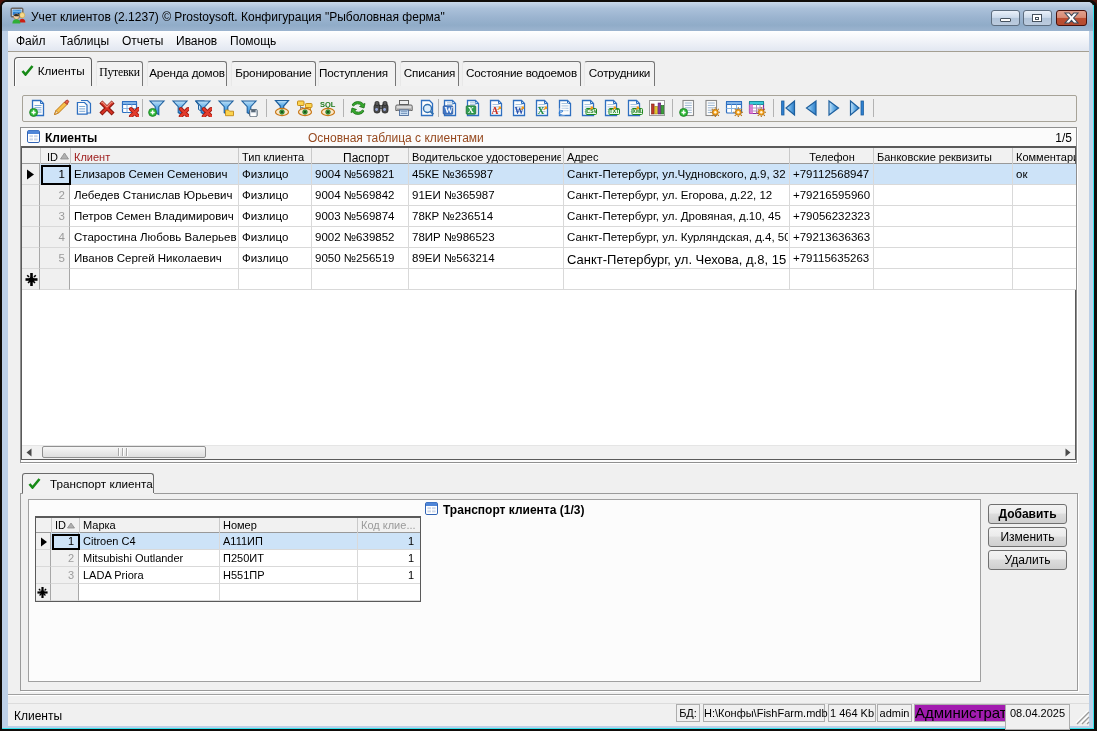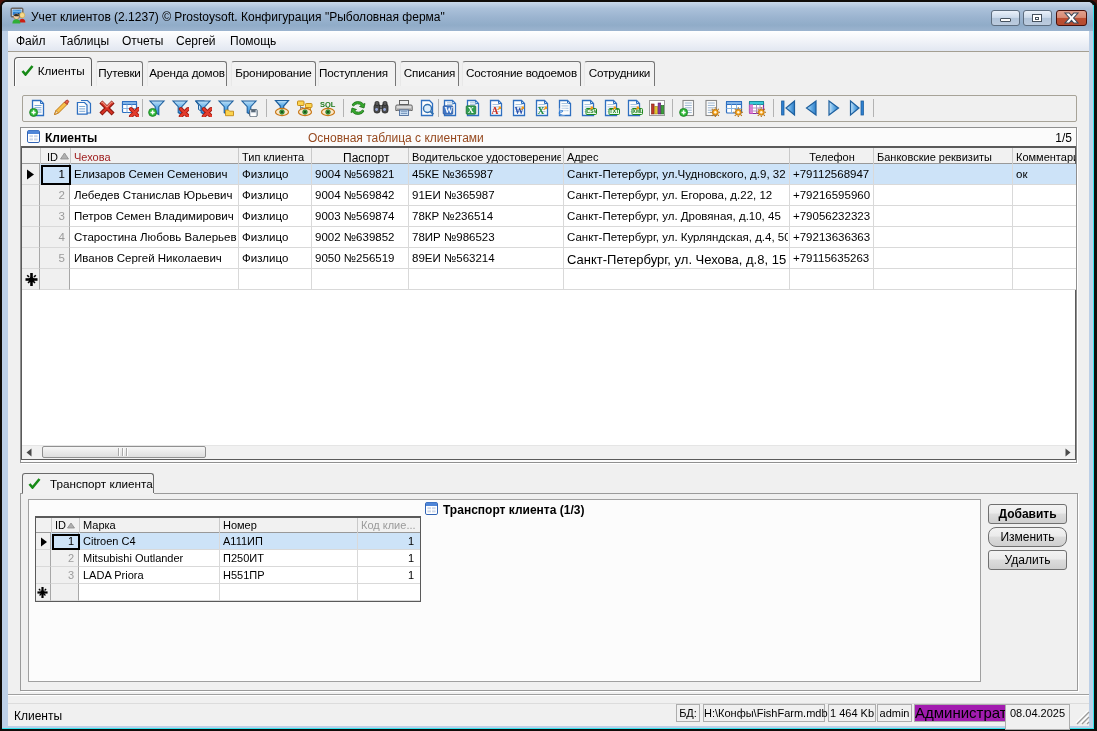--- a/index.html
+++ b/index.html
@@ -32,26 +32,26 @@
 <div class="a nw" style="left:1032px;top:14px;width:10px;height:8px;background:#fff;border:1px solid #46525f"></div>
 <div class="a nw" style="left:1035px;top:17px;width:4px;height:3px;background:#fff;border:1px solid #46525f"></div>
 <svg class="a" style="left:1062px;top:12px" width="19" height="12" viewBox="0 0 19 12">
 <path d="M3 1 L7.2 1 L9.5 3.6 L11.8 1 L16 1 L11.6 6 L16 11 L11.8 11 L9.5 8.4 L7.2 11 L3 11 L7.4 6 Z" fill="#ffffff" stroke="#3c4a5a" stroke-width="1.1"></path>
 </svg>
 <div class="a nw" style="left:8px;top:31px;width:1081px;height:695px;background:#f0f0f0"></div>
 <div class="a nw" style="left:8px;top:31px;width:1081px;height:21px;background:linear-gradient(#ffffff,#e2e7f1);border-bottom:1px solid #a49f92"></div>
 <div class="a nw" style="left:16px;top:34px;">Файл</div>
 <div class="a nw" style="left:60px;top:34px;">Таблицы</div>
 <div class="a nw" style="left:122px;top:34px;">Отчеты</div>
-<div class="a nw" style="left:176px;top:34px;">Сергей</div>
+<div class="a nw" style="left:176px;top:34px;">Иванов</div>
 <div class="a nw" style="left:230px;top:34px;">Помощь</div>
 <div class="a nw" style="left:14px;top:57px;width:78px;height:29px;background:#f2f2f2;border:1px solid #5e5e5e;border-bottom:none;border-radius:4px 4px 0 0;text-align:center;line-height:26px;box-shadow:inset 1px 1px 0 #fff;font-size:11.7px;"><svg width="13" height="11" style="vertical-align:-1px" viewBox="0 0 13 11">
       <path d="M1.5 6 L4.5 9.5 L11.5 1" stroke="#178a17" stroke-width="2.6" fill="none"></path>
     </svg> Клиенты</div>
-<div class="a nw" style="left:96px;top:61px;width:47px;height:25px;background:#f2f2f2;border:1px solid #767676;border-bottom:none;border-radius:3px 3px 0 0;border-left-color:#e8e8e8;text-align:center;line-height:22px;font-size:11.7px;letter-spacing:-0.2px;">Путевки</div>
+<div class="a nw" style="left:96px;top:61px;width:47px;height:25px;background:#f2f2f2;border:1px solid #767676;border-bottom:none;border-radius:3px 3px 0 0;border-left-color:#e8e8e8;text-align:center;line-height:22px;font-size:11.7px;letter-spacing:-0.2px;font-family:Liberation Serif, serif;">Путевки</div>
 <div class="a nw" style="left:147px;top:61px;width:80px;height:25px;background:#f2f2f2;border:1px solid #767676;border-bottom:none;border-radius:3px 3px 0 0;border-left-color:#e8e8e8;text-align:center;line-height:22px;font-size:11.7px;letter-spacing:-0.2px;">Аренда домов</div>
 <div class="a nw" style="left:231px;top:61px;width:85px;height:25px;background:#f2f2f2;border:1px solid #767676;border-bottom:none;border-radius:3px 3px 0 0;border-left-color:#e8e8e8;text-align:center;line-height:22px;font-size:11.7px;letter-spacing:-0.2px;">Бронирование</div>
 <div class="a nw" style="left:318px;top:61px;width:78px;height:25px;background:#f2f2f2;border:1px solid #767676;border-bottom:none;border-radius:3px 3px 0 0;border-left-color:#e8e8e8;line-height:22px;font-size:11.7px;letter-spacing:-0.2px;">Поступления</div>
 <div class="a nw" style="left:400px;top:61px;width:59px;height:25px;background:#f2f2f2;border:1px solid #767676;border-bottom:none;border-radius:3px 3px 0 0;border-left-color:#e8e8e8;text-align:center;line-height:22px;font-size:11.7px;letter-spacing:-0.2px;">Списания</div>
 <div class="a nw" style="left:462px;top:61px;width:119px;height:25px;background:#f2f2f2;border:1px solid #767676;border-bottom:none;border-radius:3px 3px 0 0;border-left-color:#e8e8e8;text-align:center;line-height:22px;font-size:11.7px;letter-spacing:-0.2px;">Состояние водоемов</div>
 <div class="a nw" style="left:584px;top:61px;width:71px;height:25px;background:#f2f2f2;border:1px solid #767676;border-bottom:none;border-radius:3px 3px 0 0;border-left-color:#e8e8e8;text-align:center;line-height:22px;font-size:11.7px;letter-spacing:-0.2px;">Сотрудники</div>
 <div class="a nw" style="left:22px;top:95px;width:1055px;height:27px;border:1px solid #a7a398;border-radius:2px;background:#f0f0f0"></div>
 <svg width="0" height="0">
     <defs>
       <linearGradient id="gb" x1="0" y1="0" x2="0" y2="1">
@@ -351,21 +351,21 @@
 <div class="a nw" style="left:40px;top:148px;width:1px;height:16px;background:#c9c9c9"></div>
 <div class="a nw" style="left:70px;top:148px;width:1px;height:16px;background:#c9c9c9"></div>
 <div class="a nw" style="left:238px;top:148px;width:1px;height:16px;background:#c9c9c9"></div>
 <div class="a nw" style="left:311px;top:148px;width:1px;height:16px;background:#c9c9c9"></div>
 <div class="a nw" style="left:408px;top:148px;width:1px;height:16px;background:#c9c9c9"></div>
 <div class="a nw" style="left:563px;top:148px;width:1px;height:16px;background:#c9c9c9"></div>
 <div class="a nw" style="left:789px;top:148px;width:1px;height:16px;background:#c9c9c9"></div>
 <div class="a nw" style="left:873px;top:148px;width:1px;height:16px;background:#c9c9c9"></div>
 <div class="a nw" style="left:1012px;top:148px;width:1px;height:16px;background:#c9c9c9"></div>
 <div class="a nw" style="left:47px;top:151px;font-size:11px;width:21px;overflow:hidden;">ID</div>
-<div class="a nw" style="left:74px;top:151px;font-size:11px;width:162px;overflow:hidden;color:#9d1b1b">Чехова</div>
+<div class="a nw" style="left:74px;top:151px;font-size:11px;width:162px;overflow:hidden;color:#9d1b1b">Клиент</div>
 <div class="a nw" style="left:242px;top:151px;font-size:11px;width:67px;overflow:hidden;">Тип клиента</div>
 <div class="a nw" style="left:299px;top:151px;font-size:12px;width:91px;overflow:hidden;padding-left:44px;">Паспорт</div>
 <div class="a nw" style="left:412px;top:151px;font-size:11px;width:149px;overflow:hidden;">Водительское удостоверение</div>
 <div class="a nw" style="left:567px;top:151px;font-size:11px;width:220px;overflow:hidden;">Адрес</div>
 <div class="a nw" style="left:793px;top:151px;font-size:11px;width:78px;overflow:hidden;text-align:center;">Телефон</div>
 <div class="a nw" style="left:877px;top:151px;font-size:11px;width:133px;overflow:hidden;">Банковские реквизиты</div>
 <div class="a nw" style="left:1016px;top:151px;font-size:11px;width:59px;overflow:hidden;">Комментарий</div>
 <svg class="a" style="left:60px;top:152px" width="9" height="8">
     <path d="M4.5 1 L8.5 7 L0.5 7 Z" fill="#b0b0b0" stroke="#8a8a8a" stroke-width=".8"></path>
   </svg>
@@ -558,21 +558,21 @@
 <svg class="a" style="left:37px;top:586px" width="11" height="13" viewBox="0 0 13 15">
     <g stroke="#000">
       <line x1="6.5" y1="1" x2="6.5" y2="14" stroke-width="2.6"></line>
       <line x1="0.5" y1="7.5" x2="12.5" y2="7.5" stroke-width="2.6"></line>
       <line x1="2.2" y1="3.2" x2="10.8" y2="11.8" stroke-width="1.6" stroke-dasharray="2.6 1.6"></line>
       <line x1="10.8" y1="3.2" x2="2.2" y2="11.8" stroke-width="1.6" stroke-dasharray="2.6 1.6"></line>
     </g>
     <circle cx="6.5" cy="7.5" r="2.6" fill="#000"></circle>
   </svg>
 <div class="a nw" style="left:988px;top:504px;width:79px;height:20px;border:1px solid #707070;border-radius:3px;background:linear-gradient(#f3f3f3 0%,#ebebeb 45%,#dcdcdc 50%,#cfcfcf 100%);text-align:center;line-height:18px;font-weight:bold;">Добавить</div>
-<div class="a nw" style="left:988px;top:527px;width:79px;height:20px;border:1px solid #707070;border-radius:8px;background:linear-gradient(#f3f3f3 0%,#ebebeb 45%,#dcdcdc 50%,#cfcfcf 100%);text-align:center;line-height:18px;">Изменить</div>
+<div class="a nw" style="left:988px;top:527px;width:79px;height:20px;border:1px solid #707070;border-radius:3px;background:linear-gradient(#f3f3f3 0%,#ebebeb 45%,#dcdcdc 50%,#cfcfcf 100%);text-align:center;line-height:18px;">Изменить</div>
 <div class="a nw" style="left:988px;top:550px;width:79px;height:20px;border:1px solid #707070;border-radius:3px;background:linear-gradient(#f3f3f3 0%,#ebebeb 45%,#dcdcdc 50%,#cfcfcf 100%);text-align:center;line-height:18px;">Удалить</div>
 <div class="a nw" style="left:8px;top:694px;width:1081px;height:1px;background:#a0a0a0"></div>
 <div class="a nw" style="left:8px;top:695px;width:1081px;height:1px;background:#ffffff"></div>
 <div class="a nw" style="left:8px;top:703px;width:1081px;height:23px;background:#f0f0f0;border-top:1px solid #dcdcdc"></div>
 <div class="a nw" style="left:14px;top:709px;">Клиенты</div>
 <div class="a nw" style="left:676px;top:704px;width:24px;height:18px;border:1px solid #adadad;background:#f0f0f0;text-align:center;line-height:16px;font-size:11px;">БД:</div>
 <div class="a nw" style="left:703px;top:704px;width:122px;height:18px;border:1px solid #adadad;background:#f0f0f0;text-align:center;line-height:16px;font-size:11px;">H:\Конфы\FishFarm.mdb</div>
 <div class="a nw" style="left:828px;top:704px;width:48px;height:18px;border:1px solid #adadad;background:#f0f0f0;text-align:center;line-height:16px;font-size:11px;">1 464 Kb</div>
 <div class="a nw" style="left:877px;top:704px;width:35px;height:18px;border:1px solid #adadad;background:#f0f0f0;text-align:center;line-height:16px;font-size:11px;">admin</div>
 <div class="a nw" style="left:914px;top:704px;width:108px;height:18px;border:1px solid #adadad;background:#a21caf;text-align:center;line-height:16px;font-size:15px;">Администратор</div>

